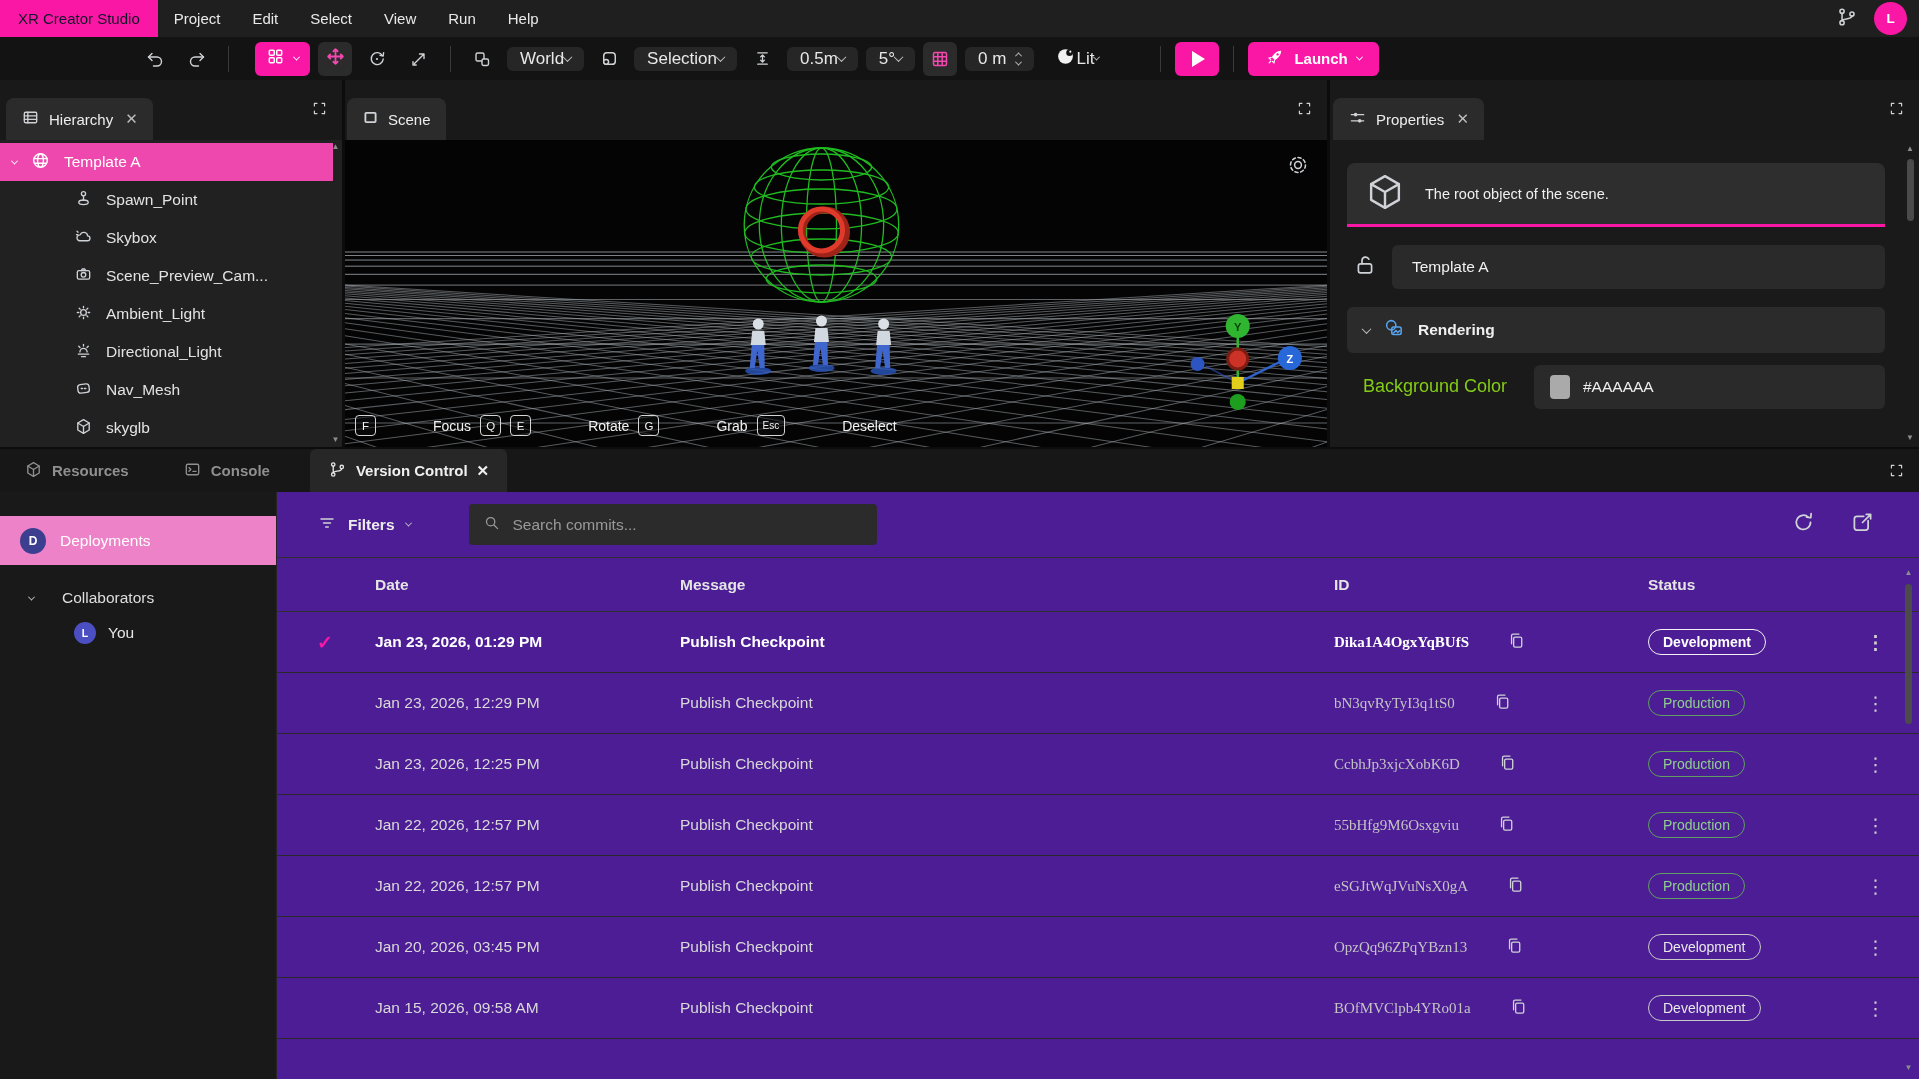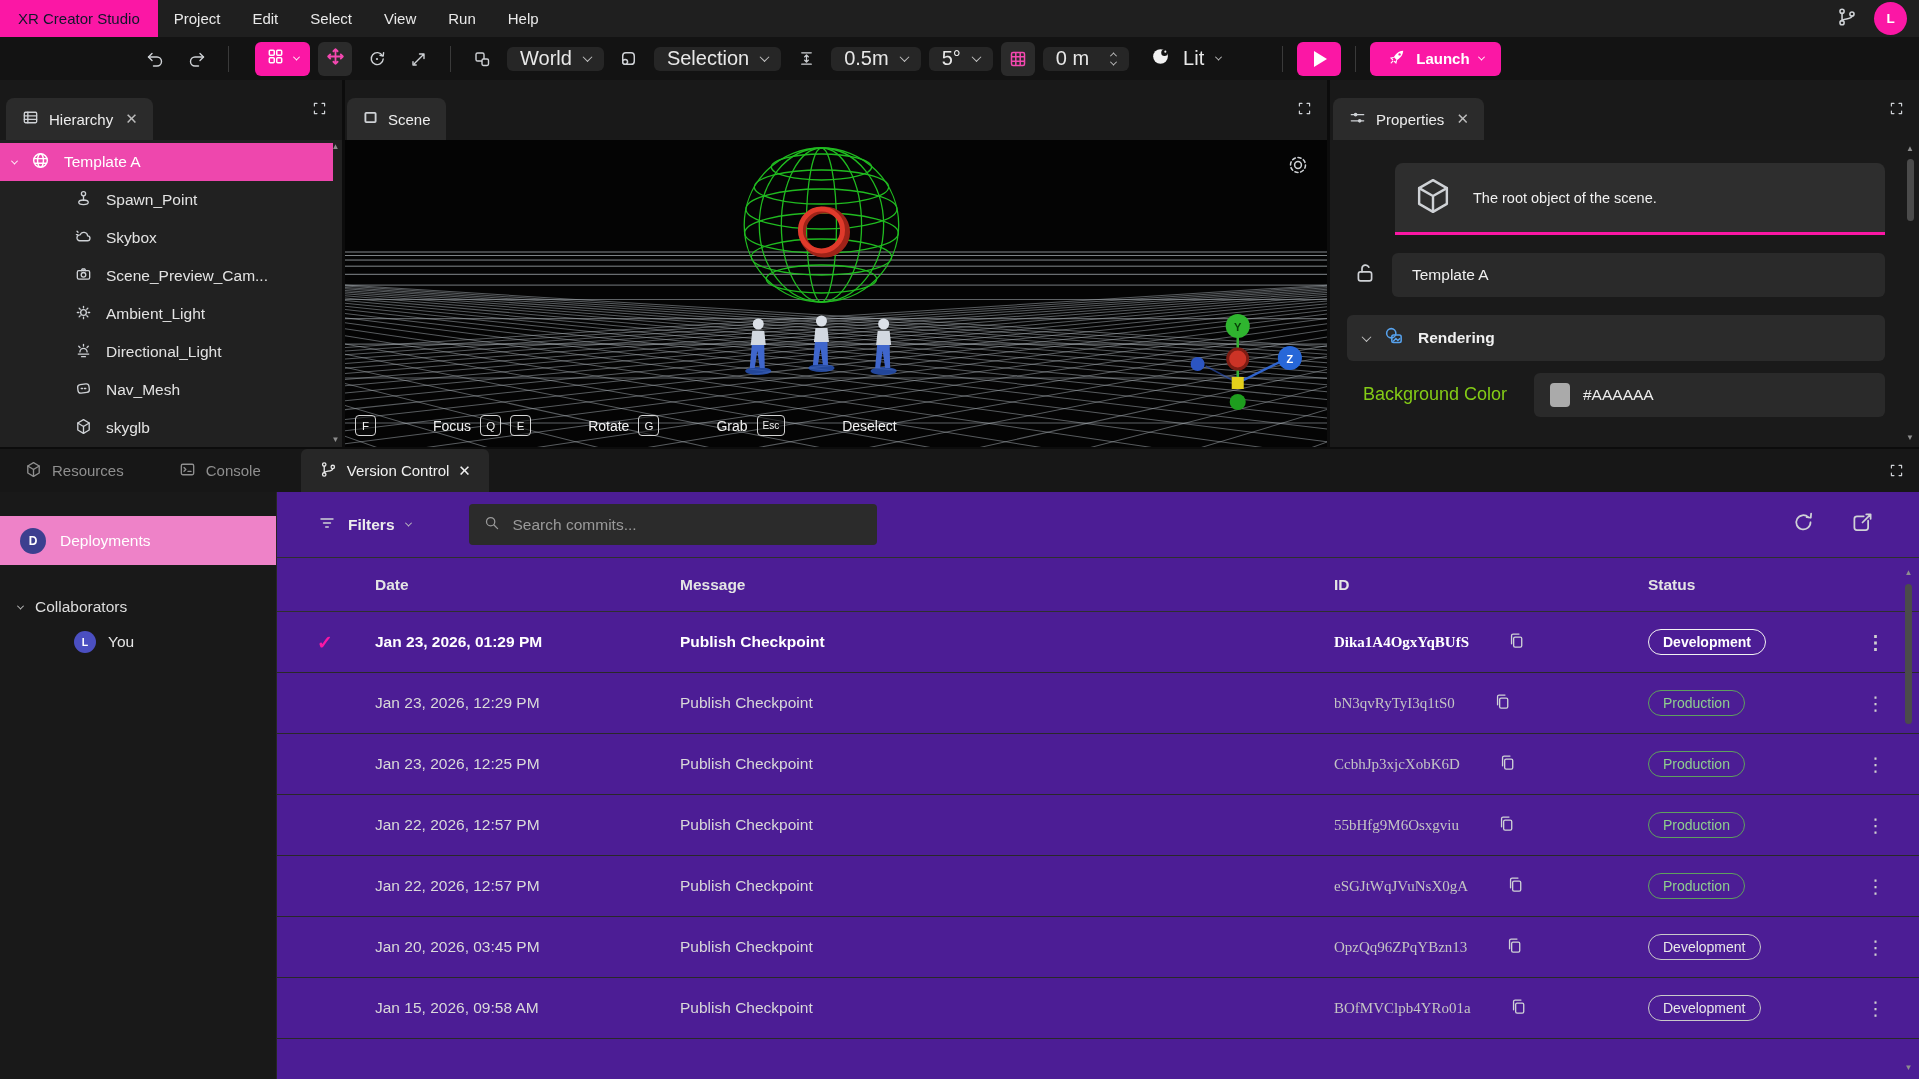--- a/index.html
+++ b/index.html
@@ -25,22 +25,22 @@
             display:flex; align-items:center; justify-content:center; font-size:13.5px; font-weight:bold; }
 
   
   .toolbar { height:43px; background:#131313; display:flex; align-items:center; gap:8px;
              padding-left:138px; flex:0 0 auto; }
   .tbtn { width:34px; height:34px; border-radius:6px; display:flex; align-items:center; justify-content:center; }
   .tbtn.raised { background:#2b2b2b; }
   .pinkbtn { background:var(--accent,#fb17a5); border-radius:6px; height:34px; display:flex;
              align-items:center; justify-content:center; gap:9px; padding:0 11px; }
   .pinkbtn .cv { border-color:#fff; }
-  .dd { background:#262626; border-radius:6px; height:24px; display:flex; align-items:center; gap:12px;
-        padding:0 13px; font-size:20px; color:#e8e8e8; }
+  .dd { background:#262626; border-radius:6px; height:24px; display:flex; align-items:center; gap:0;
+        padding:0 13px; font-size:17px; color:#e8e8e8; }
   .divider-v { width:1px; height:26px; background:#3a3a3a; margin:0 6px; flex:0 0 auto; }
   .stepper-arrows { display:flex; flex-direction:column; gap:4px; margin-left:10px; }
   .play-tri { width:0; height:0; border-left:13px solid #fff; border-top:8px solid transparent;
               border-bottom:8px solid transparent; margin-left:3px; }
   .launch-btn { background:var(--accent,#fb17a5); border-radius:6px; height:34px; display:flex; align-items:center;
                 gap:9px; padding:0 17px; color:#ffffff; font-size:15px; font-weight:600; }
 
   
   .main { height:367px; display:flex; flex:0 0 auto; background:#111; }
   .panel-tabbar { height:60px; background:#191919; display:flex; align-items:flex-end; position:relative; }
@@ -65,53 +65,53 @@
   .gear-wrap { position:absolute; top:14px; right:18px; }
   .hotkeys { position:absolute; left:10px; bottom:11px; display:flex; align-items:center; gap:9px; }
   .keycap { border:1px solid #d6d6d6; border-radius:4px; min-width:21px; height:21px; padding:0 5px;
             display:flex; align-items:center; justify-content:center; font-size:11.5px; color:#f2f2f2;
             background:rgba(12,12,12,.5); }
   .hk-label { font-size:14px; color:#f3f3f3;margin-left:48px; }
   .hk-label:empty { display:none; }
 
   .props-panel { width:592px; background:#1a1a1a; border-left:3px solid #0c0c0c; display:flex; flex-direction:column; }
   .props-body { flex:1; position:relative; padding:23px 34px 0 17px; }
-  .root-card { background:#2e2e2e; border-radius:8px 8px 0 0; height:72px; display:flex; align-items:center;
-               gap:18px; padding:0 16px; border-bottom:3px solid var(--accent,#fb17a5);margin-left:48px; }
+  .root-card { background:#2e2e2e; border-radius:8px 8px 0 0; height:64px; display:flex; align-items:center;
+               gap:18px; padding:0 16px; border-bottom:3px solid var(--accent,#fb17a5); }
   .root-desc { font-size:14.5px; color:#f0f0f0; }
   .name-row { margin-top:18px; display:flex; align-items:center; gap:15px; padding-left:6px; }
   .name-input { flex:1; background:#2a2a2a; border-radius:6px; height:44px; display:flex; align-items:center;
                 padding:0 20px; font-size:15.5px; color:#f0f0f0; }
   .section-hdr { margin-top:18px; background:#2b2b2b; border-radius:6px; height:46px; display:flex;
                  align-items:center; gap:13px; padding:0 16px; }
   .section-hdr .lbl { font-size:15.5px; font-weight:700; color:#f0f0f0; }
   .field-row { margin-top:12px; display:flex; align-items:center; padding-left:16px; }
   .field-label { width:171px; font-size:18px; color:#84cc16; line-height:1.4; }
   .value-box { flex:1; background:#2a2a2a; border-radius:6px; height:44px; display:flex; align-items:center;
                gap:13px; padding:0 16px; font-size:15.5px; color:#ededed; }
   .swatch { width:20px; height:24px; border-radius:4px; background:#AAAAAA; }
   .scroll-rail-p { position:absolute; right:3px; top:4px; bottom:4px; width:12px; display:flex;
                    flex-direction:column; align-items:center; }
   .thumb { width:7px; height:62px; background:#4b4b4b; border-radius:4px; margin-top:5px; }
 
   
   .bottom { flex:1; display:flex; flex-direction:column; border-top:2px solid #0c0c0c; background:#141414; }
-  .btabbar { height:43px; background:#171717; display:flex; align-items:stretch; padding-left:6px; position:relative; }
+  .btabbar { height:43px; background:#171717; display:flex; align-items:stretch; padding-left:6px; position:relative;font-weight:bold; }
   .btab { display:flex; align-items:center; gap:9px; padding:0 18px; font-size:15px; color:#8f8f8f; }
   .btab.active { background:#272727; color:#f0f0f0; border-radius:6px 6px 0 0; }
   .btab.active svg.ic { stroke:#e8e8e8; }
   .btabbar .expand-btn { top:13px; }
   .bottom-body { flex:1; display:flex; }
 
   .vc-sidebar { width:277px; background:#191919; border-right:1px solid #262626; padding-top:24px; }
   .deploy-row { height:49px; background:var(--deppink,#ee82c8); display:flex; align-items:center; gap:14px;
                 padding-left:20px; color:#fff; font-size:15.5px; }
   .mini-av { width:26px; height:26px; border-radius:50%; background:#3c3f8f; color:#fff; font-size:12px;
              font-weight:bold; display:flex; align-items:center; justify-content:center; flex:0 0 auto; }
-  .collab-row { margin-top:25px; height:34px; display:flex; align-items:center; gap:12px; padding-left:18px;
+  .collab-row { margin-top:16px; height:34px; display:flex; align-items:center; gap:28px; padding-left:29px;
                 font-size:15.5px; color:#dedede; }
   .you-row { height:36px; display:flex; align-items:center; gap:12px; padding-left:74px; font-size:15.5px; color:#e6e6e6; }
   .you-row .mini-av { width:22px; height:22px; font-size:10.5px; background:#4b4fc1; }
 
   .vc-main { flex:1; position:relative; background:#4c1d95; overflow:hidden; }
   .vc-toolbar { height:66px; display:flex; align-items:center; padding-left:40px; border-bottom:1px solid #2f2f2f; }
   .filters-btn { display:flex; align-items:center; gap:11px; font-size:15.5px; font-weight:600; color:#ececec; }
   .search-box { margin-left:58px; width:408px; height:41px; background:#2b2b2b; border-radius:4px;
                 display:flex; align-items:center; gap:12px; padding:0 14px; }
   .search-box input { flex:1; background:transparent; border:none; outline:none; color:#dddddd;

